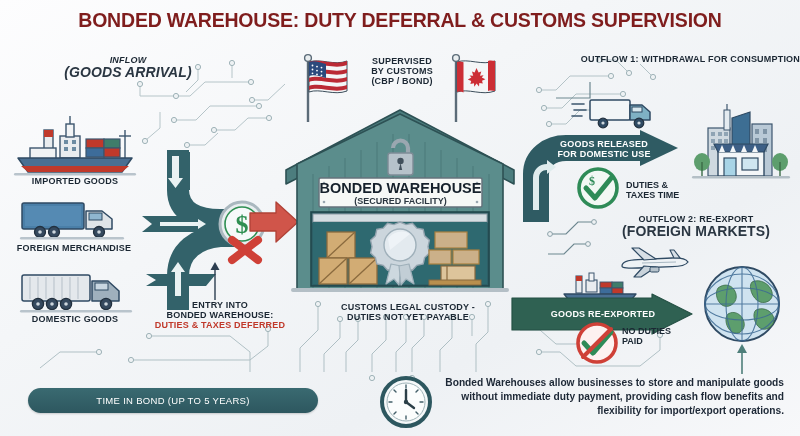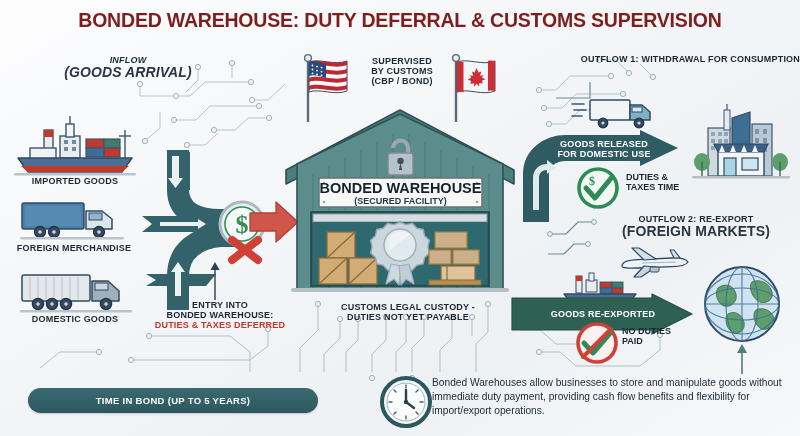--- a/index.html
+++ b/index.html
@@ -36,25 +36,25 @@
   .badge-txt { font-size:9px; font-weight:bold; color:#1b2733; line-height:1.15; }
 
   
   #timebar {
     left:28px; top:388px; width:290px; height:25px;
     background:linear-gradient(180deg,#3a6a71 0%,#2d575f 100%);
     border-radius:13px;
     display:flex; align-items:center; justify-content:center;
     box-shadow:0 1px 2px rgba(0,0,0,.18);
   }
-  #timebar span { font-size:9.5px; font-weight:bold; color:#fff; letter-spacing:.3px; }
+  #timebar span { font-size:9.5px; font-weight:normal; color:#fff; letter-spacing:.3px; }
 
   #footnote {
-    left:432px; top:376px; width:352px; text-align:left;
-    font-size:10.2px; line-height:1.38; color:#1d2836; font-weight:normal;
+    left:432px; top:376px; width:352px; text-align:right;
+    font-size:10.2px; line-height:1.38; color:#1d2836; font-weight:bold;
   }
 </style>
 </head>
 <body>
 
 <div id="stage">
 
   <svg class="circuit" width="800" height="436">
     <g fill="none" stroke="#9fb3b8" stroke-width="1" opacity=".75">
       <path d="M140 84 L140 96 L175 96"></path>
@@ -450,21 +450,21 @@
         <line x1="92" y1="58" x2="92" y2="72"></line>
       </g>
     <rect x="4" y="72" width="98" height="2.6" rx="1.3" fill="#b4bfc6"></rect>
   </svg>
 
   <svg class="abs" style="left:576px; top:166px;" width="46" height="44">
     <circle cx="22" cy="22" r="19" fill="#f2f8f4" stroke="#2e8b57" stroke-width="3.6"></circle>
     <text x="16" y="19" text-anchor="middle" font-family="'Liberation Serif',serif" font-size="12" font-weight="bold" fill="#2e8b57">$</text>
     <path d="M10 22 L19 32 L36 11" fill="none" stroke="#2e8b57" stroke-width="5" stroke-linecap="round" stroke-linejoin="round"></path>
   </svg>
-  <div class="abs" style="left:626px; top:172px; width:110px;">
+  <div class="abs" style="left:626px; top:180px; width:110px;">
     <div class="badge-txt">DUTIES &amp;</div>
     <div class="badge-txt">TAXES TIME</div>
   </div>
 
   <div class="abs lbl" style="left:596px; top:214px; width:200px;">
     <div class="cap">OUTFLOW 2: RE-EXPORT</div>
     <div class="t1s">(FOREIGN MARKETS)</div>
   </div>
   <svg class="abs" style="left:548px; top:216px;" width="50" height="42">
     <path d="M46 6 L30 6 L18 18 L2 18" fill="none" stroke="#6d8790" stroke-width="1.2"></path>

